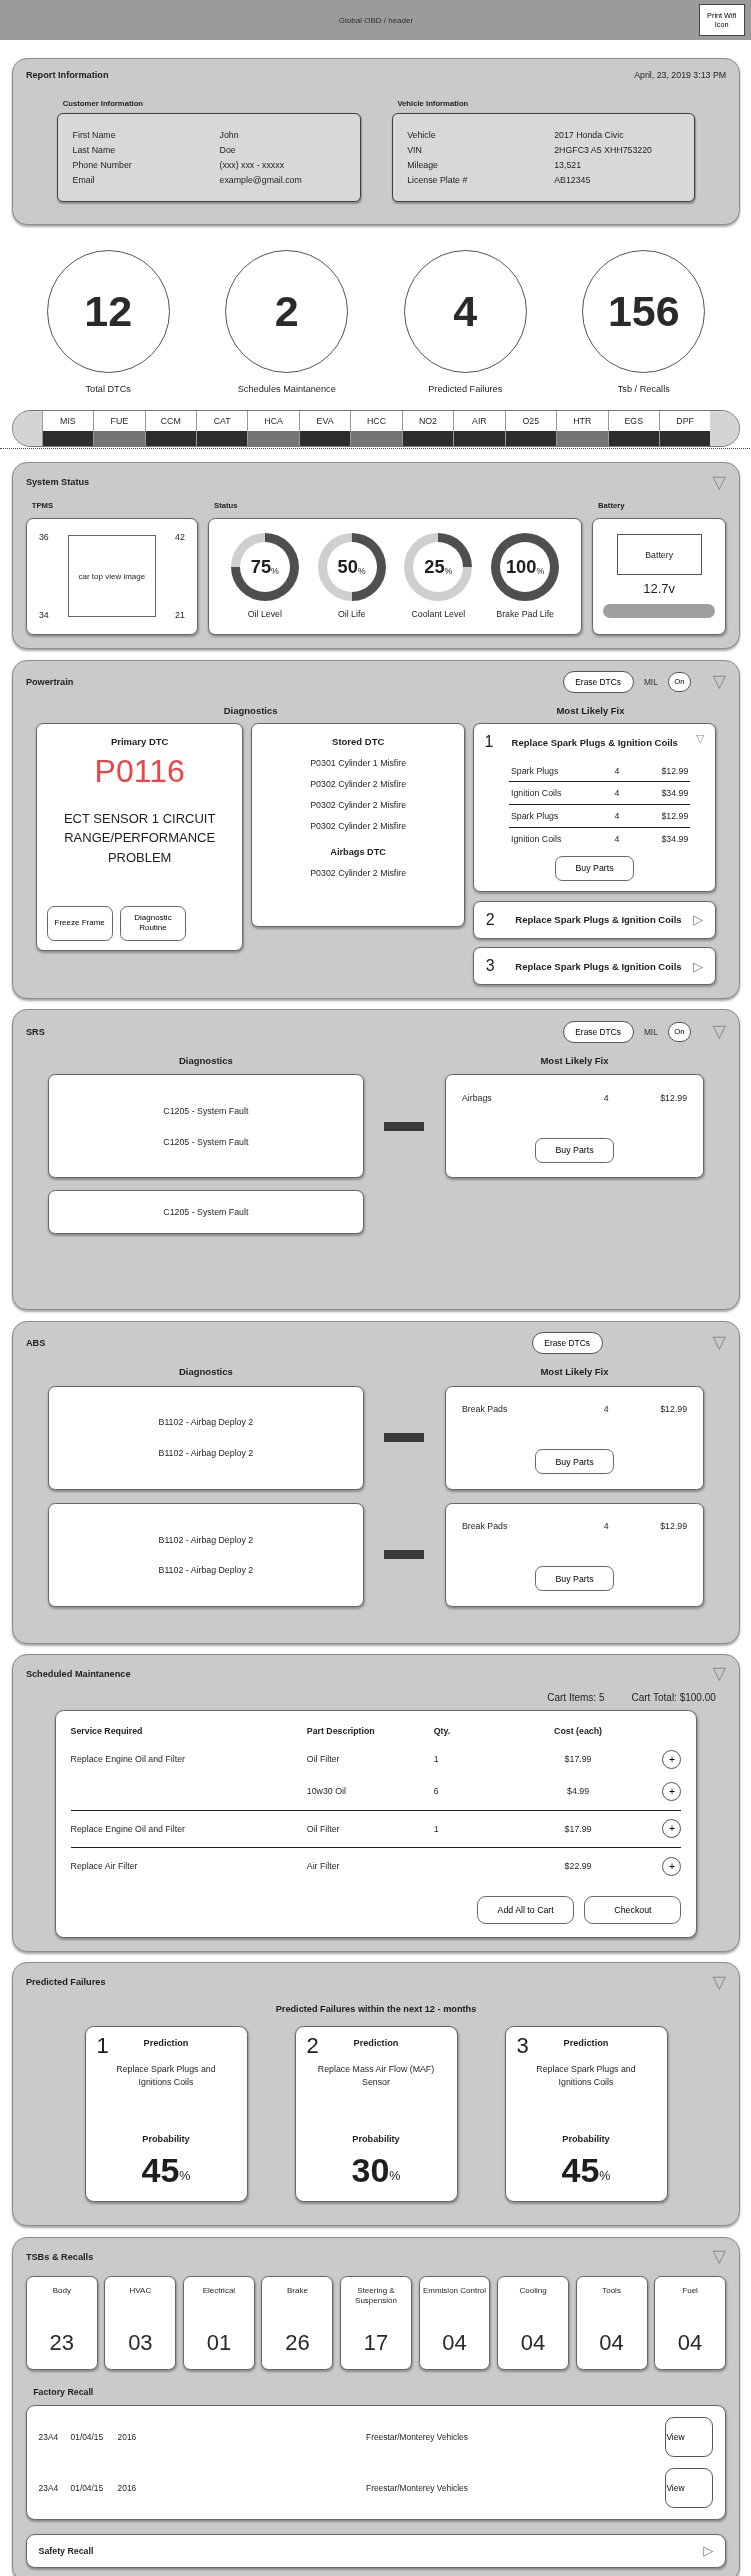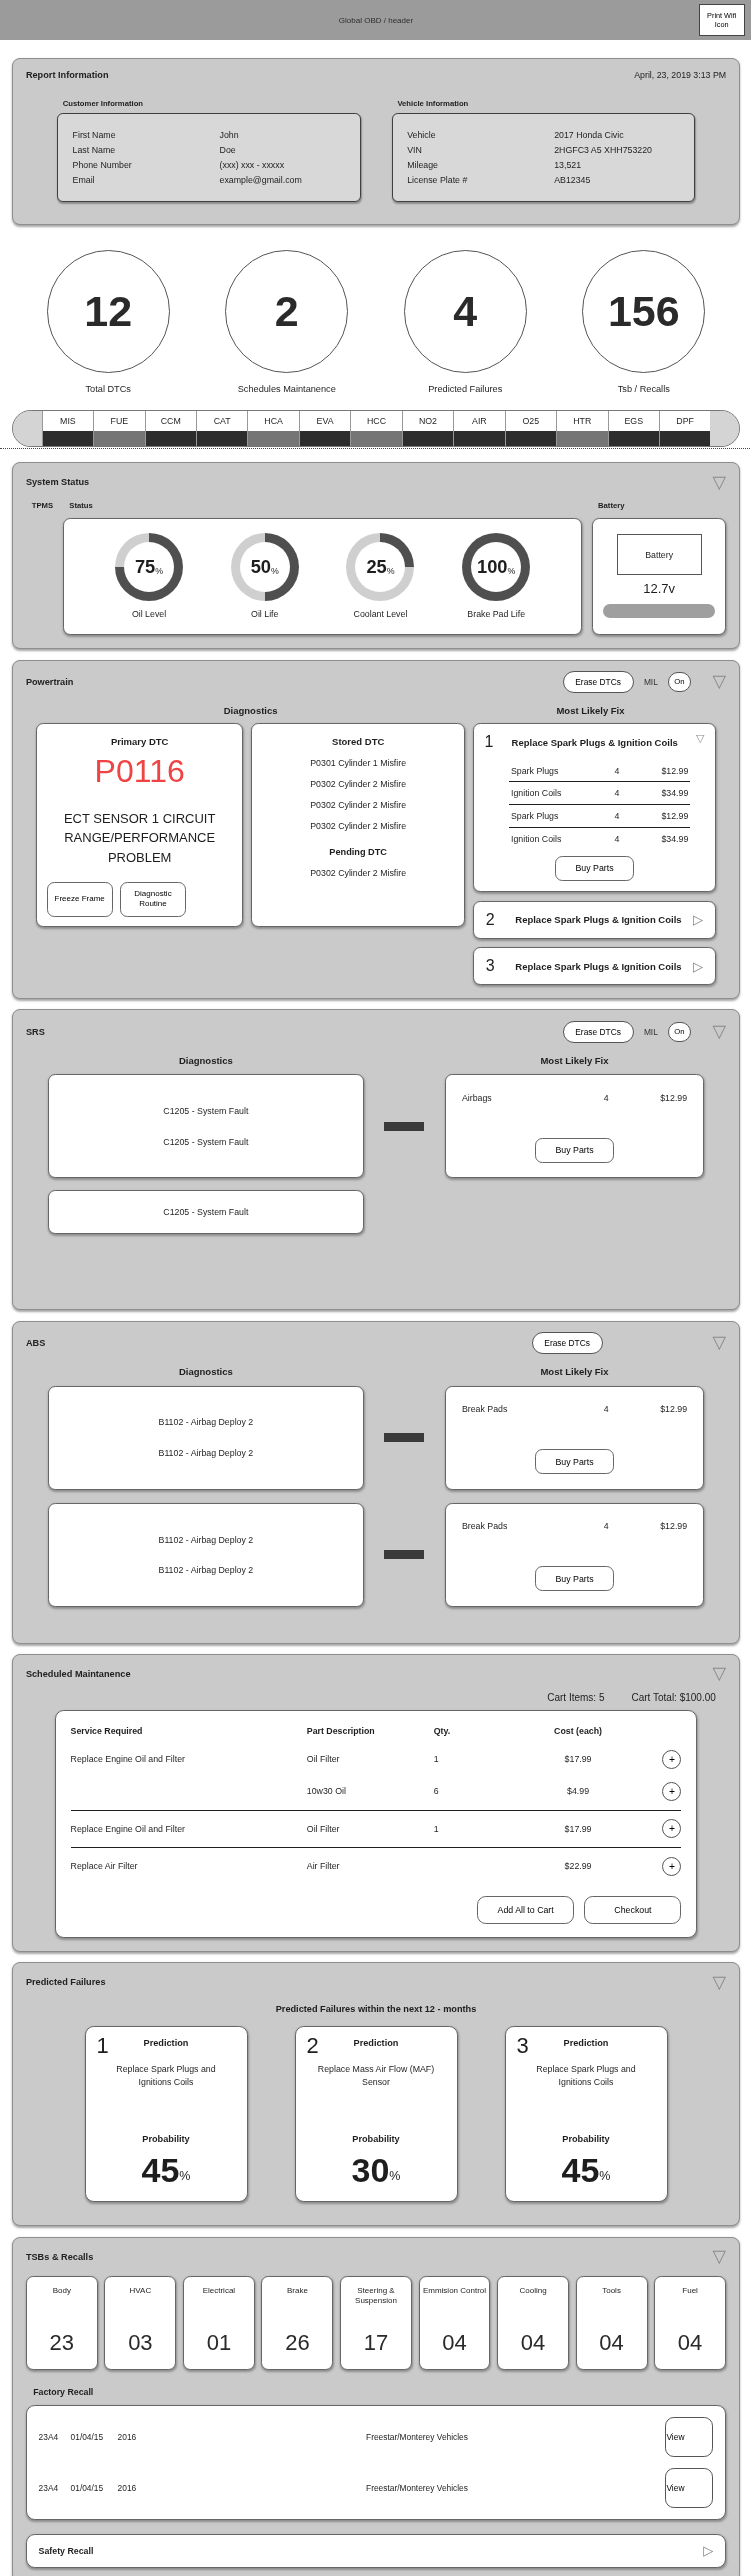--- a/index.html
+++ b/index.html
@@ -12,21 +12,21 @@
     position: relative;
   }
   button { font-family: inherit; cursor: pointer; }
 
   
   .app-header { height: 40px; background: #9b9b9b; display: flex; align-items: center; justify-content: center; position: relative; }
   .app-header-title { font-size: 8px; color: #2e2e2e; }
   .print-box { position: absolute; right: 7.3px; top: 4.4px; width: 46px; height: 32px; background: #fff; border: 0.7px solid #444; font-size: 7.3px; line-height: 1.35; display: flex; align-items: center; justify-content: center; text-align: center; padding: 1.5px; }
 
   
-  .panel { margin: 0 11.7px 10.3px; background: #cacaca; border: 0.7px solid #8e8e8e; border-radius: 8px; box-shadow: 0 1.5px 2.2px rgba(0,0,0,.35); padding: 10.3px 13.2px 13.2px; position: relative; }
+  .panel { margin: 0 11.7px 10.3px; background: #cacaca; border: 0.7px solid #8e8e8e; border-radius: 15px; box-shadow: 0 1.5px 2.2px rgba(0,0,0,.35); padding: 10.3px 13.2px 13.2px; position: relative; }
   .panel-head { display: flex; align-items: center; }
   .sec-title { font-weight: bold; font-size: 9.2px; color: #222; }
   .tri { color: #8a8a8a; font-size: 17.6px; line-height: 1; background: none; border: none; }
   .head-tri { margin-left: auto; }
   .head-controls { margin-left: auto; display: flex; align-items: center; gap: 10.3px; margin-right: 22px; }
   .pill { background: #fff; border: 0.7px solid #555; border-radius: 11.7px; padding: 5.1px 11.7px; font-size: 8.4px; }
   .pill.small { padding: 4.4px 5.1px; border-radius: 10.3px; font-size: 7.7px; }
   .mil { font-size: 8.4px; color: #333; }
   .card { background: #fff; border: 0.7px solid #666; border-radius: 7.3px; box-shadow: 0.7px 1.5px 2.2px rgba(0,0,0,.3); }
 
@@ -83,21 +83,21 @@
   .battery-card { width: 134px; height: 117px; display: flex; flex-direction: column; align-items: center; justify-content: center; gap: 5.9px; }
   .battery-box { width: 85px; height: 41px; border: 0.7px solid #555; display: flex; align-items: center; justify-content: center; font-size: 8.8px; }
   .battery-v { font-size: 13px; }
   .battery-bar { width: 112px; height: 14.7px; border-radius: 7.3px; background: #9f9f9f; margin-top: 1.5px; }
 
   
   .pt { min-height: 338px; }
   .col-heads { display: grid; grid-template-columns: 429px 1fr; padding: 0 10.3px; margin: 11.7px 0 7.3px; }
   .col-head { text-align: center; font-weight: bold; font-size: 9.5px; }
   .pt-body { display: grid; grid-template-columns: 207px 214px 1fr; gap: 8px; padding: 0 10.3px; align-items: start; }
-  .primary-card { height: 204px; padding: 11.7px 8.8px; display: flex; flex-direction: column; align-items: center; position: relative; }
+  .primary-card { height: 228px; padding: 11.7px 8.8px; display: flex; flex-direction: column; align-items: center; position: relative; }
   .card-title { font-weight: bold; font-size: 9.5px; }
   .dtc-code { font-size: 32px; margin-top: 6px; color: #ef4444; }
   .dtc-desc { margin-top: 19px; font-size: 13px; text-align: center; line-height: 1.5; }
   .pc-buttons { position: absolute; bottom: 9.5px; left: 9.5px; display: flex; gap: 7.3px; align-items: stretch; }
   .wf-btn { background: #fff; border: 0.7px solid #666; border-radius: 7.3px; font-size: 8px; padding: 5.9px 5.9px; line-height: 1.3; width: 66px; }
   .stored-card { height: 204px; padding: 11.7px 7.3px; text-align: center; font-size: 8.8px; }
   .stored-line { margin-top: 11px; }
   .pending-title { margin-top: 16px; font-weight: bold; font-size: 9.2px; }
   .fix-col { display: flex; flex-direction: column; gap: 8.8px; }
   .fix1 { padding: 8.8px 10.3px 8.8px; }
@@ -321,20 +321,29 @@
 </div>
 
 <section class="panel" style="min-height:187px;">
   <div class="panel-head">
     <div class="sec-title">System Status</div>
     <button class="tri head-tri">▽</button>
   </div>
   <div class="ss-body">
     <div class="ss-col">
       <div class="ss-sub">TPMS</div>
+      <div class="card tpms-card">
+        <div class="tpms-wrap">
+          <span class="tpms-n tl">36</span>
+          <span class="tpms-n tr">42</span>
+          <div class="tpms-img">car top view image</div>
+          <span class="tpms-n bl">34</span>
+          <span class="tpms-n br">21</span>
+        </div>
+      </div>
     </div>
     <div class="ss-col" style="flex:1">
       <div class="ss-sub">Status</div>
       <div class="card status-card">
         <div class="gauge-unit">
           <div class="gauge" style="--p: 75;">
             <div class="gauge-inner">
                 <span class="gauge-val">75</span>
                 <span class="gauge-pct">%</span>
               </div>
@@ -404,21 +413,21 @@
         <button class="wf-btn">Freeze Frame</button>
         <button class="wf-btn">Diagnostic Routine</button>
       </div>
     </div>
     <div class="card stored-card">
       <div class="card-title">Stored DTC</div>
       <div class="stored-line">P0301 Cylinder 1 Misfire</div>
       <div class="stored-line">P0302 Cylinder 2 Misfire</div>
       <div class="stored-line">P0302 Cylinder 2 Misfire</div>
       <div class="stored-line">P0302 Cylinder 2 Misfire</div>
-      <div class="pending-title">Pending DTC</div>
+      <div class="pending-title">Airbags DTC</div>
       <div class="stored-line">P0302 Cylinder 2 Misfire</div>
     </div>
     <div class="fix-col">
       <div class="card fix1">
         <div class="fix1-head">
           <span class="fix-num">1</span>
           <span class="fix1-title">Replace Spark Plugs &amp; Ignition Coils</span>
           <button class="tri small">▽</button>
         </div>
         <div class="parts">

